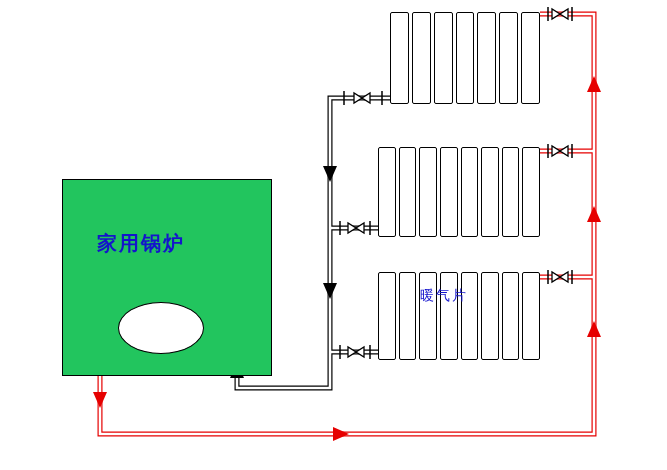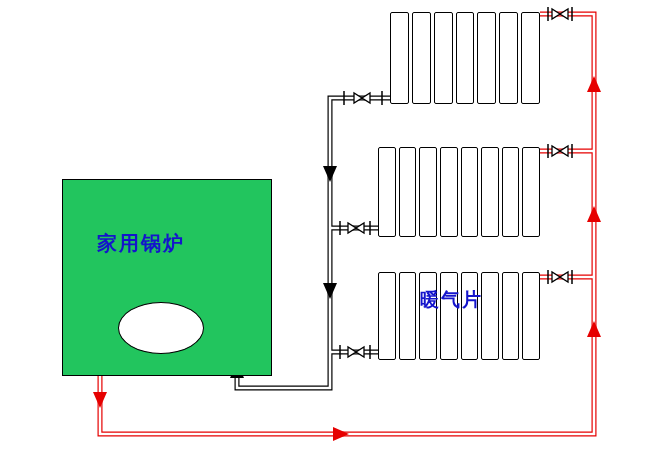--- a/index.html
+++ b/index.html
@@ -42,21 +42,21 @@
   }
   .r1 { left:390px; top:12px;  width:150px; height:92px; }
   .r2 { left:378px; top:147px; width:162px; height:90px; }
   .r3 { left:378px; top:272px; width:162px; height:88px; }
   .fin {
     flex:1 1 0; border:1.3px solid #000; background:#fff;
     border-radius:2px; box-sizing:border-box;
   }
   .radiator-label {
     position:absolute; left:402px; top:287px;
-    font-size:19px; font-weight:bold; letter-spacing:2px;
+    font-size:14px; font-weight:normal; letter-spacing:2px;
     color:var(--label-blue,#1414cc); white-space:nowrap;padding-left:18px;
   }
 </style>
 </head>
 <body>
 
 <div class="canvas">
 
   <svg class="pipes" viewBox="0 0 667 470" aria-hidden="true">
 

